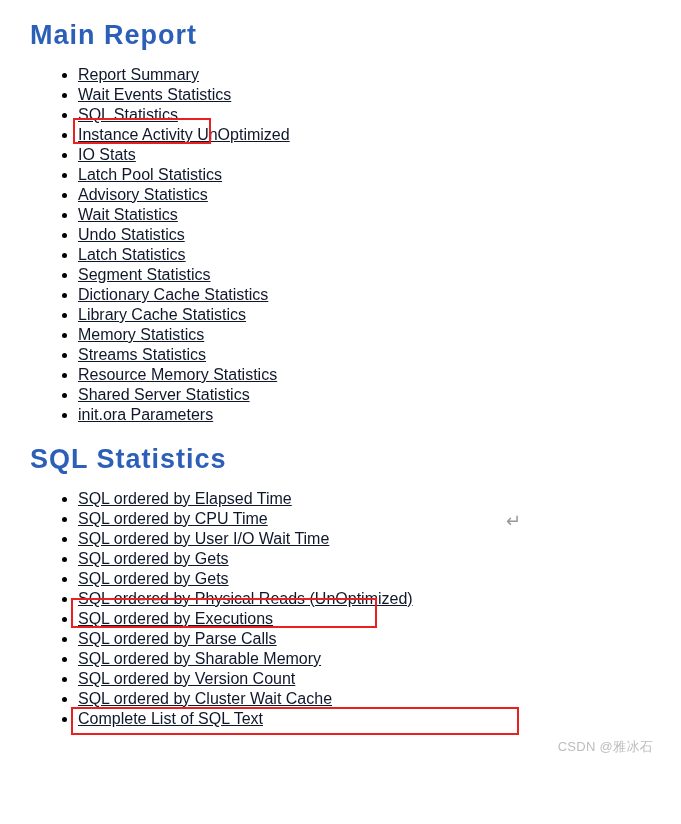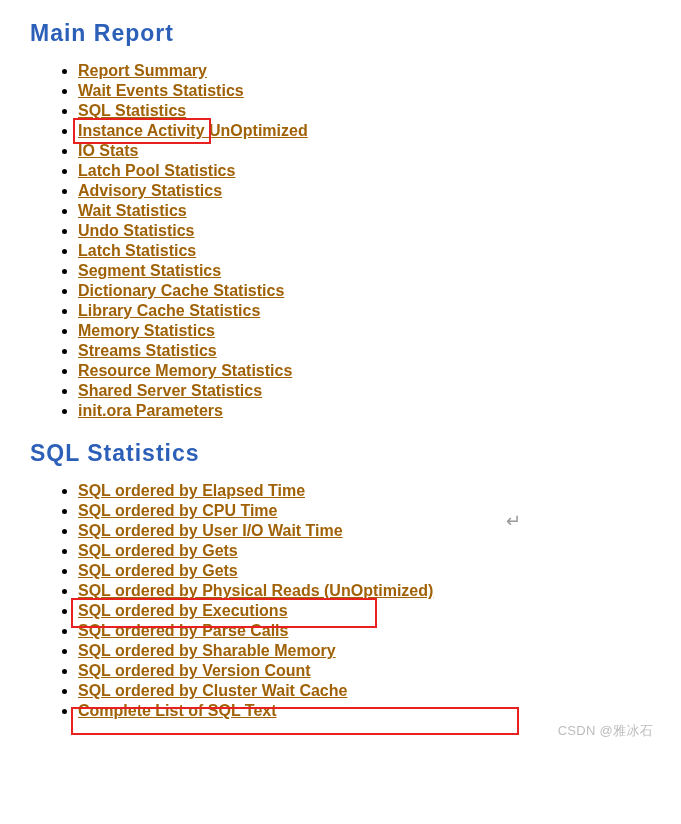--- a/index.html
+++ b/index.html
@@ -6,51 +6,51 @@
       font-family: Arial, Helvetica, sans-serif;
       margin: 0;
       padding: 20px 20px 20px 30px;
       width: 681px;
       box-sizing: border-box;
       position: relative;
       background: #fff;
     }
     h2 {
       color: #2b5fb8;
-      font-size: 23px;
+      font-size: 27px;
       font-weight: bold;
       margin: 0 0 15px 0;
       letter-spacing: 1px;
     }
     ul {
       margin: 0 0 20px 10px;
       padding-left: 38px;
     }
     li {
       margin: 2px 0;
       font-size: 16px;
       color: #000;
       position: relative;
     }
     a {
-      color: #a16207;
+      color: #0f172a;
       text-decoration: underline;
-      font-weight: bold;
+      font-weight: normal;
     }
     .arrow {
       position: absolute;
       right: 160px;
       top: 510px;
       color: #999;
       font-size: 18px;
     }
     .watermark {
       position: absolute;
       right: 28px;
-      bottom: 20px;
+      bottom: 12px;
       color: #bdbdbd;
       font-size: 13px;
       letter-spacing: 0.3px;
     }
     .hl-box {
       position: absolute;
       border: 2px solid #e82020;
       pointer-events: none;
     }
     

